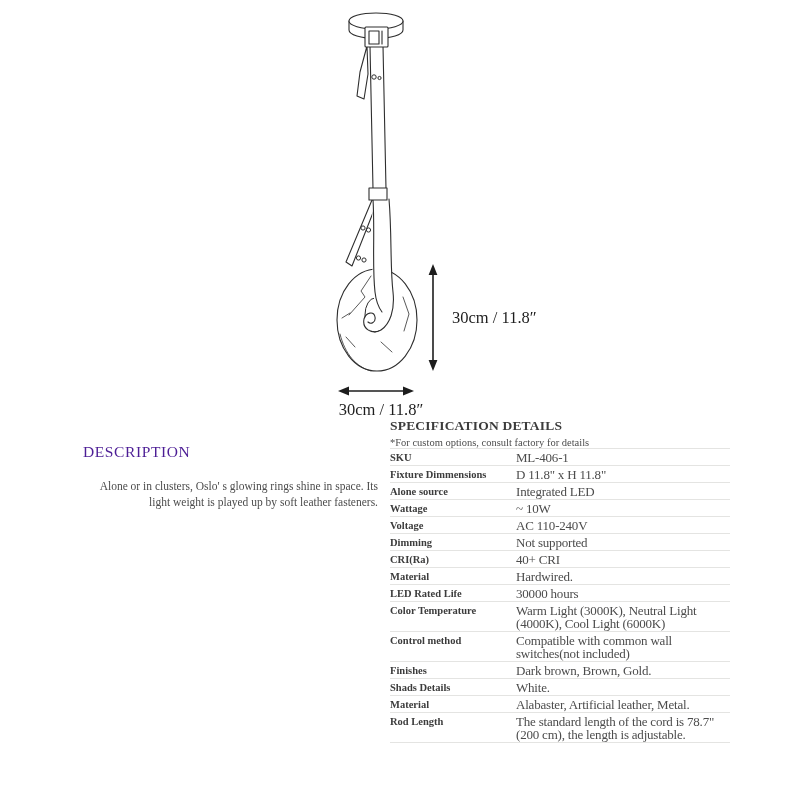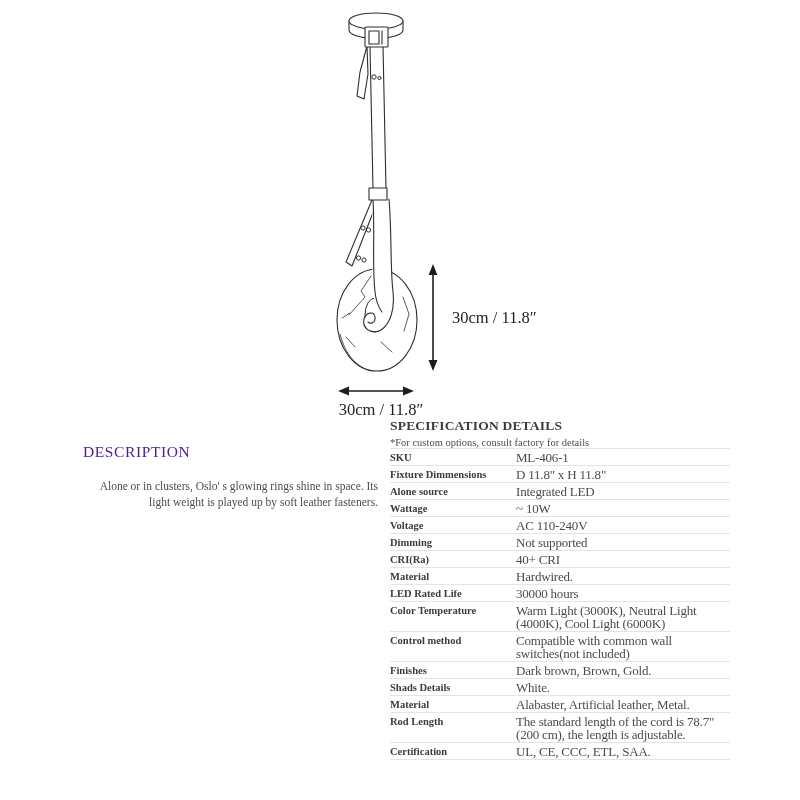--- a/index.html
+++ b/index.html
@@ -169,18 +169,14 @@
         <div class="spec-label">Material</div>
         <div class="spec-value">Alabaster, Artificial leather, Metal.</div>
       </div>
 
       <div class="spec-row">
         <div class="spec-label">Rod Length</div>
         <div class="spec-value">The standard length of the cord is 78.7" (200 cm), the length is adjustable.</div>
       </div>
 
 
-      <div class="spec-row">
-        <div class="spec-label">Certification</div>
-        <div class="spec-value">UL, CE, CCC, ETL, SAA.</div>
-      </div>
     </div>
 </section>
 
 </body></html>

